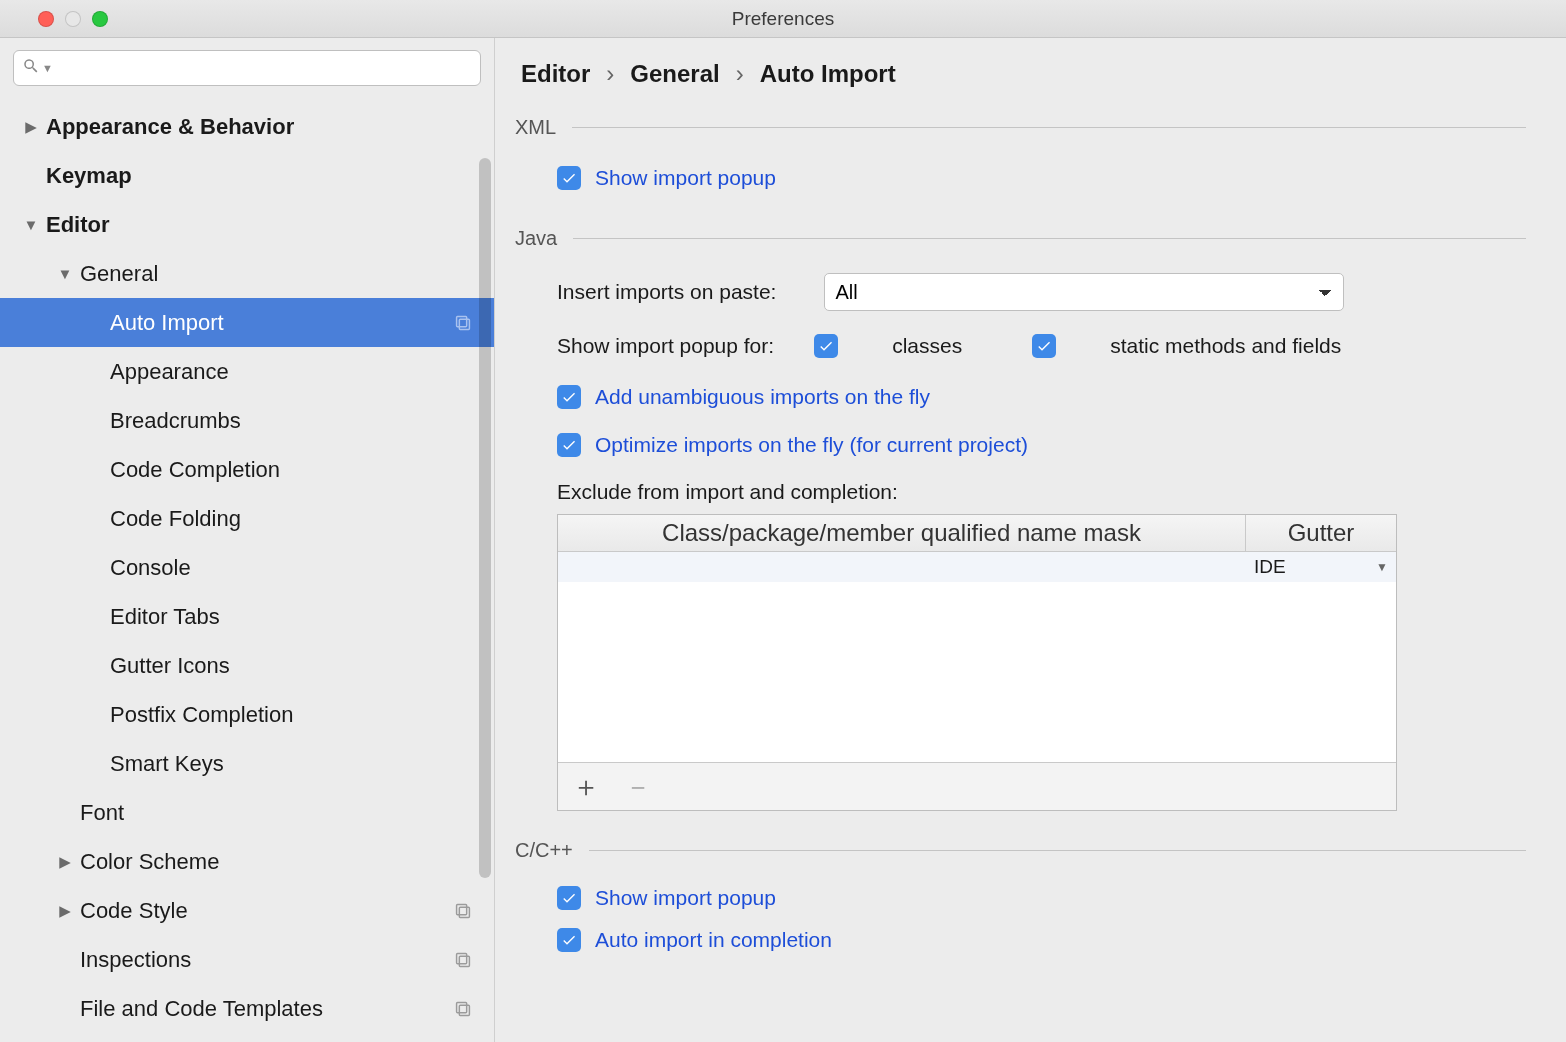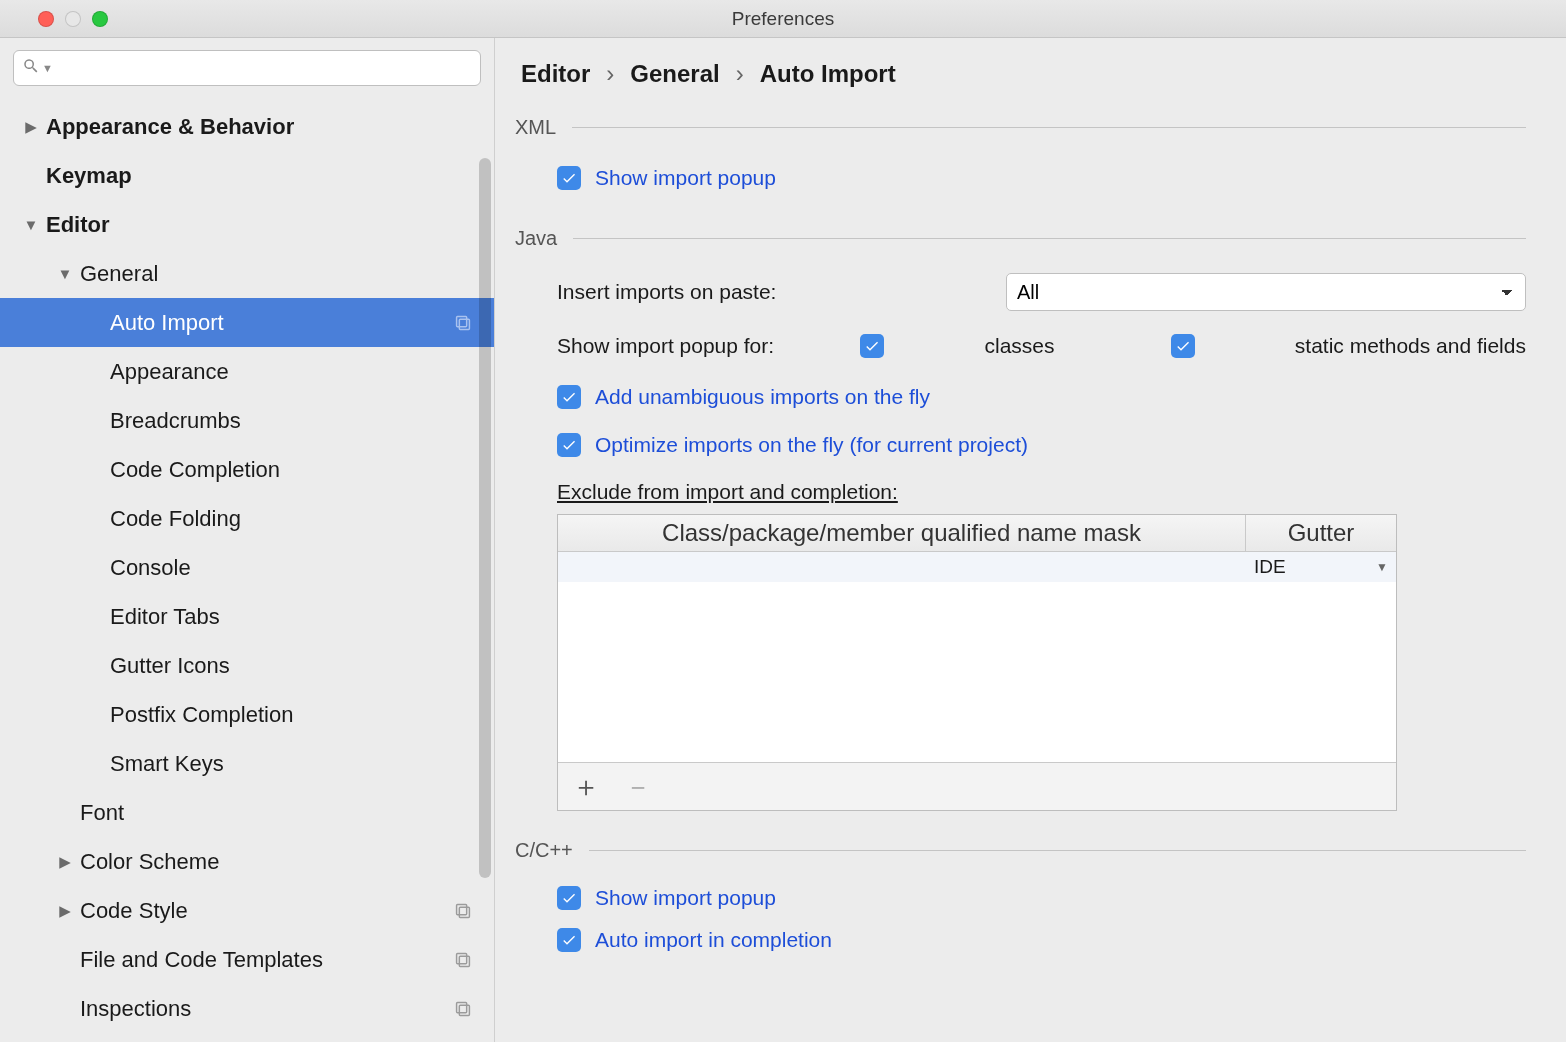--- a/index.html
+++ b/index.html
@@ -50,21 +50,21 @@
     .main { flex:1; padding:20px 40px 20px 20px; overflow-y:auto; }
     .breadcrumb { font-size:24px; font-weight:700; display:flex; align-items:center; gap:16px; margin:2px 0 28px 6px; }
     .breadcrumb .sep { font-weight:300; color:#666; }
     .section { margin-bottom:28px; }
     .sectitle { display:flex; align-items:center; font-size:20px; color:#555; margin-bottom:18px; }
     .sectitle .line { flex:1; height:1px; background:#c4c4c4; margin-left:16px; }
     .row { display:flex; align-items:center; margin:6px 0 6px 42px; font-size:21px; min-height:42px; }
     .check { width:24px; height:24px; border-radius:5px; background:#3e89e8; display:flex; align-items:center; justify-content:center; margin-right:14px; flex-shrink:0; }
     .check svg { width:16px; height:16px; fill:#fff; }
     .lab { color:#1d4ed8; }
-    .row-inline { display:flex; align-items:center; margin:6px 0 6px 42px; font-size:21px; min-height:48px; gap:20px;justify-content:space-between; }
+    .row-inline { display:flex; align-items:center; margin:6px 0 6px 42px; font-size:21px; min-height:48px; gap:40px; }
     .sel-label { margin-right:8px; }
     select {
       font-size:20px; height:38px; width:520px; border:1px solid #bfbfbf; border-radius:5px;
       background:#fff; padding:0 10px; appearance:none;
       background-image: linear-gradient(45deg, transparent 50%, #333 50%),
                         linear-gradient(135deg, #333 50%, transparent 50%);
       background-position: calc(100% - 18px) 16px, calc(100% - 12px) 16px;
       background-size: 6px 6px, 6px 6px; background-repeat:no-repeat;
     }
     .table { border:1px solid #bdbdbd; margin-left:42px; width:840px; background:#fff; }
@@ -75,21 +75,21 @@
     .th.c2 { width:150px; text-align:center; }
     .tbody { height:210px; }
     .td-row { display:flex; font-size:19px; }
     .td-row .td1 { flex:1; padding:4px 8px; background:#f2f5fa; }
     .td-row .td2 { width:150px; padding:4px 8px; background:#f2f5fa; display:flex; align-items:center; justify-content:space-between; }
     .td2 .dd { color:#666; font-size:12px; }
     .tfoot { height:48px; border-top:1px solid #c9c9c9; display:flex; align-items:center; padding:0 14px; gap:24px; background:#f3f3f3; }
     .pm { font-size:28px; color:#555; line-height:1; cursor:pointer; user-select:none; }
     .copysvg { stroke:#666; fill:none; stroke-width:1.6; }
     .selected .copysvg{ stroke:#e8f0ff; }
-    .sub-title { margin-left:42px; font-size:21px; color:#1a1a1a; margin-bottom:10px;text-decoration:underline; }
+    .sub-title { margin-left:42px; font-size:21px; color:#1a1a1a; margin-bottom:10px; }
   </style>
 </head>
 <body>
 
 <div class="window">
   <div class="titlebar">
     <div class="traffic">
       <div class="tl red"></div>
       <div class="tl yel"></div>
       <div class="tl grn"></div>
@@ -181,29 +181,29 @@
           <div class="trow indent1">
             <span class="arrow">▶</span>
             <span class="lbl">Code Style</span>
             <svg viewBox="0 0 24 24" class="copy-icon">
               <rect class="copysvg" x="8" y="8" width="11" height="11" rx="1"></rect>
               <rect class="copysvg" x="5" y="5" width="11" height="11" rx="1"></rect>
             </svg>
           </div>
           <div class="trow indent1">
             <span class="arrow"></span>
-            <span class="lbl">File and Code Templates</span>
+            <span class="lbl">Inspections</span>
             <svg viewBox="0 0 24 24" class="copy-icon">
               <rect class="copysvg" x="8" y="8" width="11" height="11" rx="1"></rect>
               <rect class="copysvg" x="5" y="5" width="11" height="11" rx="1"></rect>
             </svg>
           </div>
           <div class="trow indent1">
             <span class="arrow"></span>
-            <span class="lbl">Inspections</span>
+            <span class="lbl">File and Code Templates</span>
             <svg viewBox="0 0 24 24" class="copy-icon">
               <rect class="copysvg" x="8" y="8" width="11" height="11" rx="1"></rect>
               <rect class="copysvg" x="5" y="5" width="11" height="11" rx="1"></rect>
             </svg>
           </div>
         </div>
       <div class="scroll-thumb"></div>
     </div>
 
     <div class="main">

